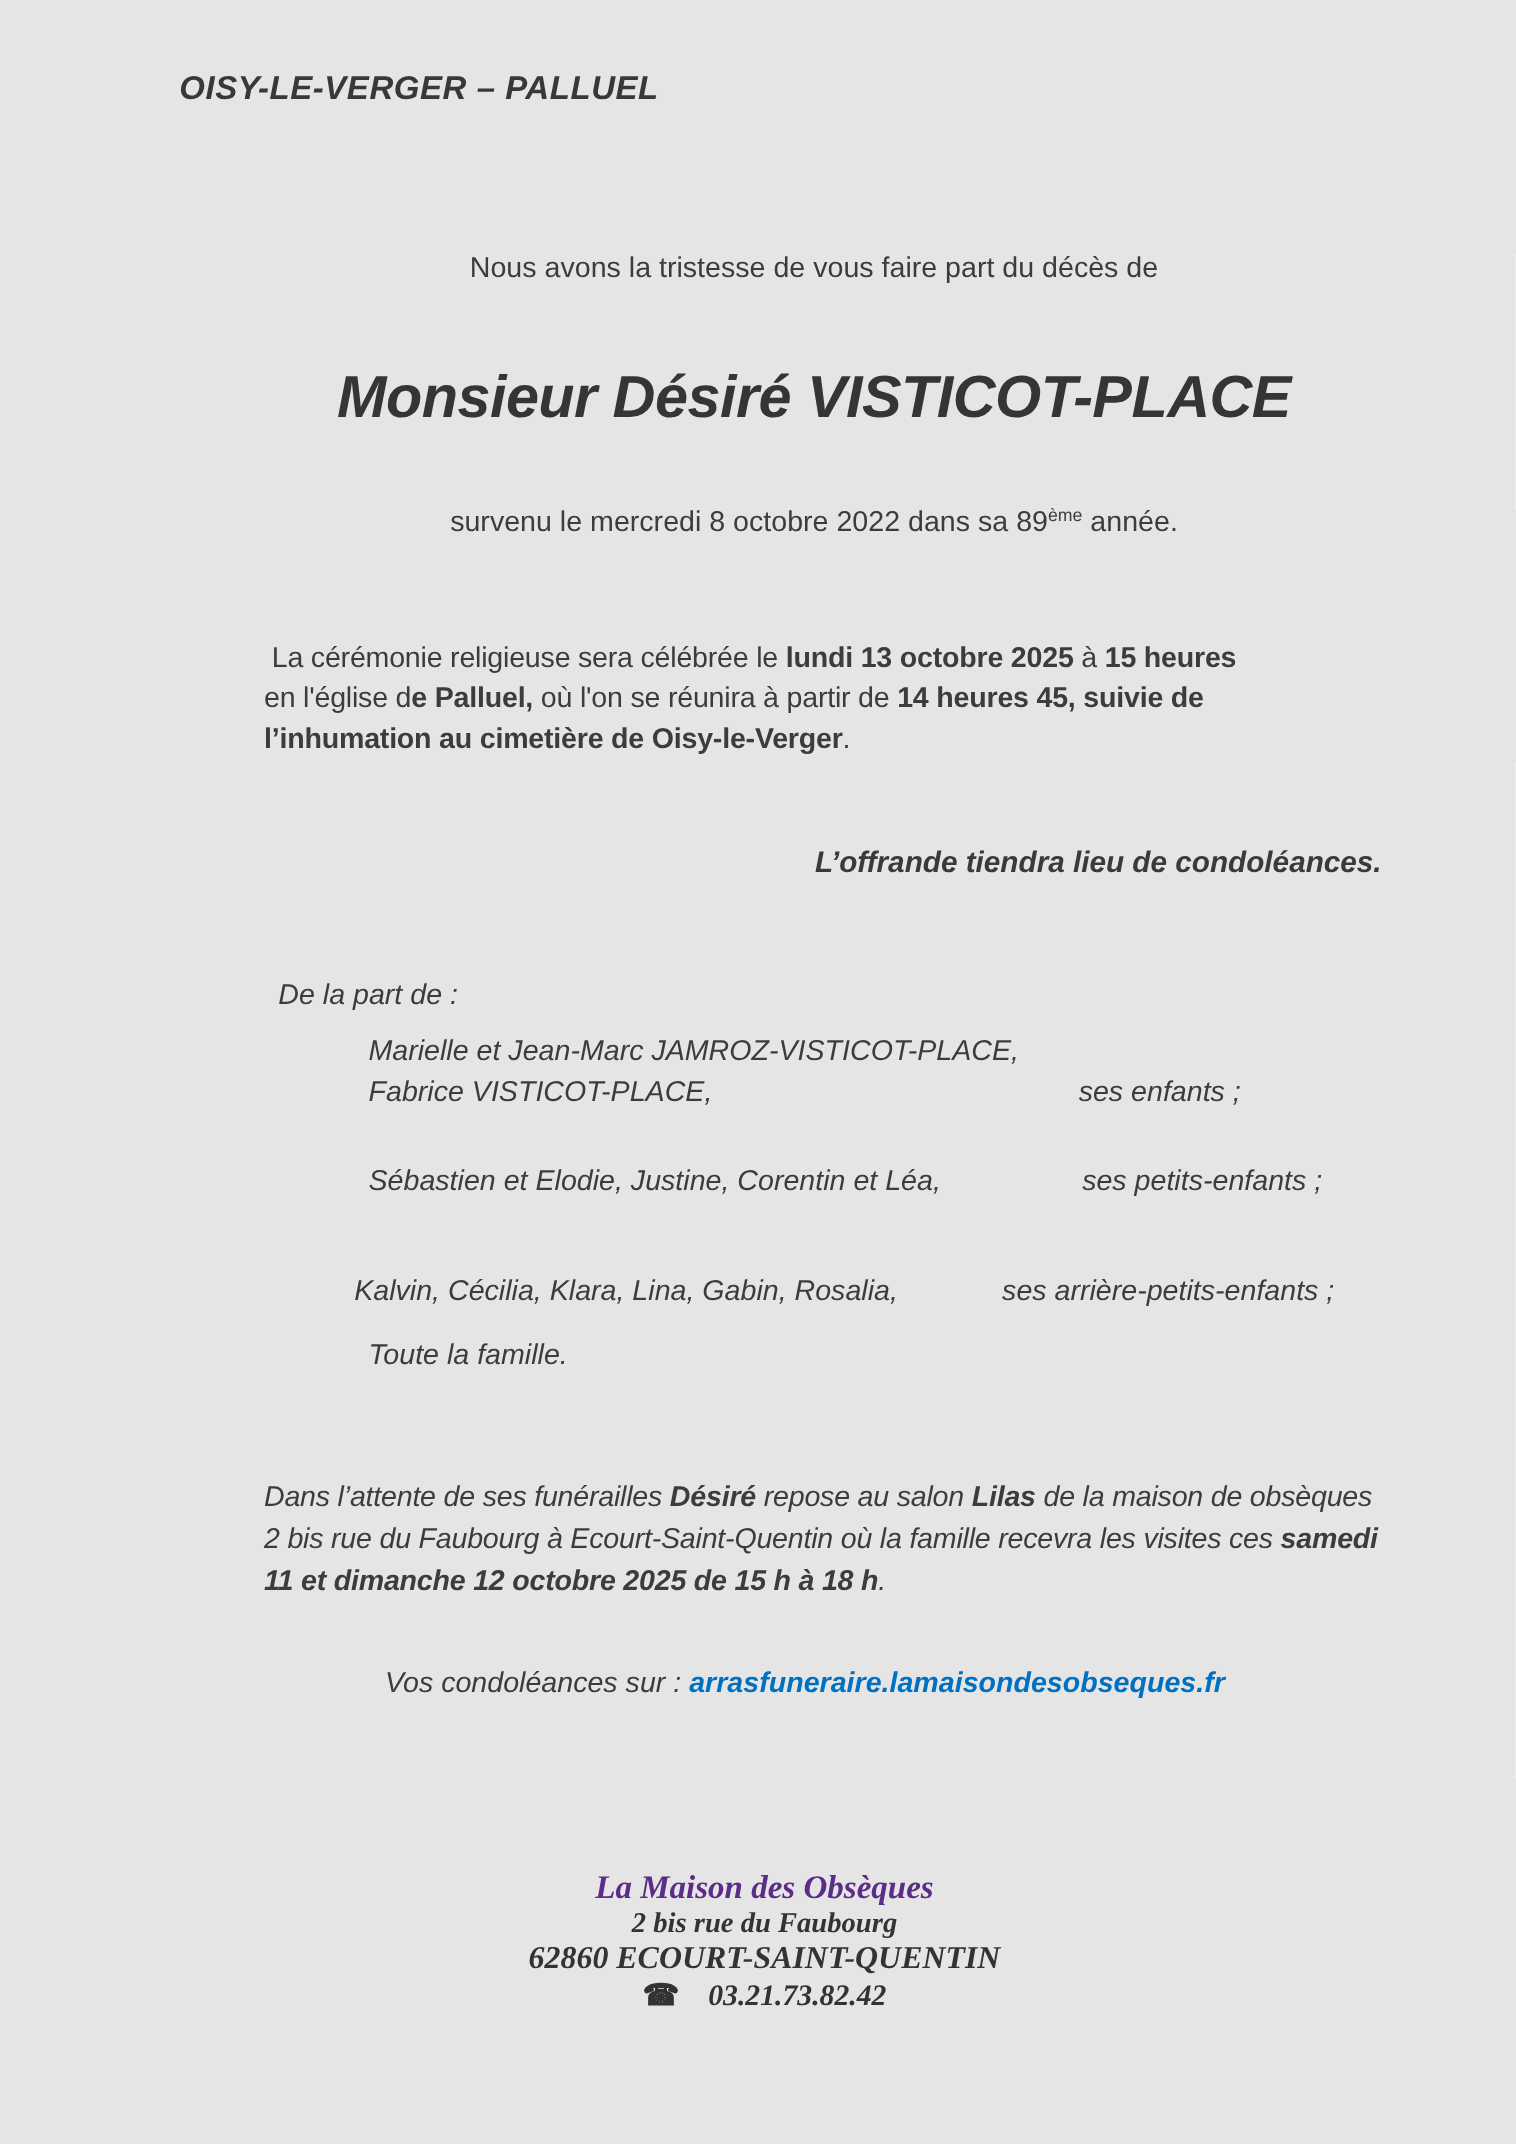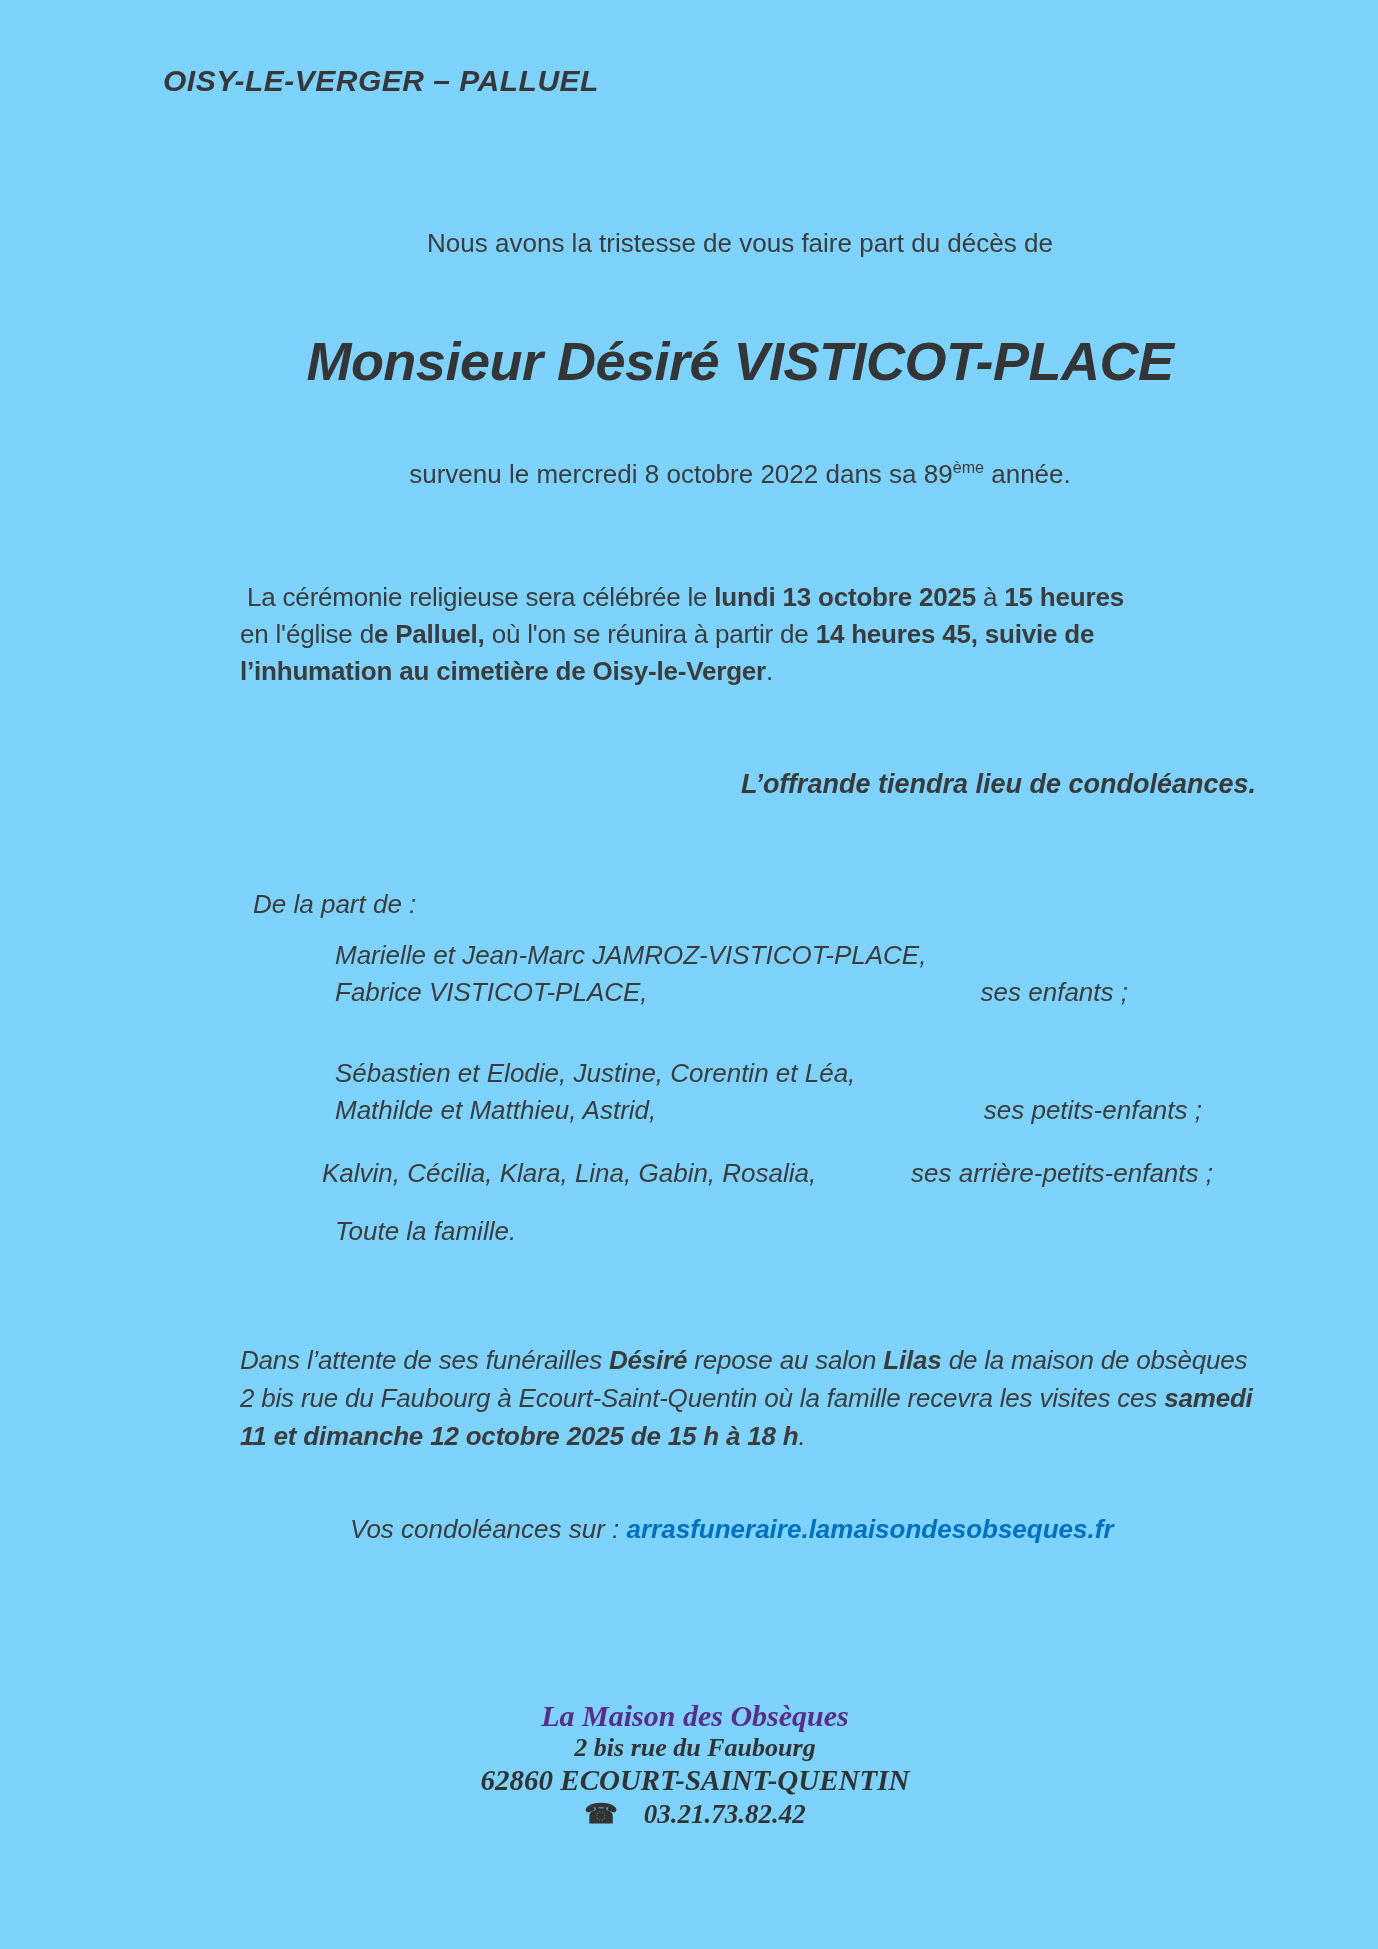--- a/index.html
+++ b/index.html
@@ -1,19 +1,19 @@
 <!DOCTYPE html>
 <html lang="fr"><head>
 <meta charset="utf-8">
 <style>
   html,body{margin:0;padding:0;background:#ffffff;}
   .page{
     position:relative;
     width:1378px;height:1949px;
-    background:#7dd3fc;
+    background:#e5e5e5;
     font-family:"Liberation Sans",sans-serif;
     color:#3c3c3c;
     overflow:hidden;
     text-decoration:underline;
   }
   .abs{position:absolute;}
   .b{font-weight:bold;}
   sup{font-size:0.62em;vertical-align:super;line-height:0;}
 
   .doc-header{
@@ -90,21 +90,20 @@
   <div class="abs from-intro">De la part de :</div>
 
   <div class="abs family-group fg-1">
     <div class="family-line">Marielle et Jean-Marc JAMROZ-VISTICOT-PLACE,</div>
     <div class="family-line">Fabrice VISTICOT-PLACE,</div>
     <span class="relation-label rl-1">ses enfants ;</span>
   </div>
 
   <div class="abs family-group fg-2">
     <div class="family-line">Sébastien et Elodie, Justine, Corentin et Léa,</div>
-    <div class="family-line">Mathilde et Matthieu, Astrid,</div>
     <span class="relation-label rl-2">ses petits-enfants ;</span>
   </div>
 
   <div class="abs family-group fg-3">
     <div class="family-line">Kalvin, Cécilia, Klara, Lina, Gabin, Rosalia,</div>
     <span class="relation-label rl-3">ses arrière-petits-enfants ;</span>
   </div>
 
   <div class="abs closing-line">Toute la famille.</div>
 

